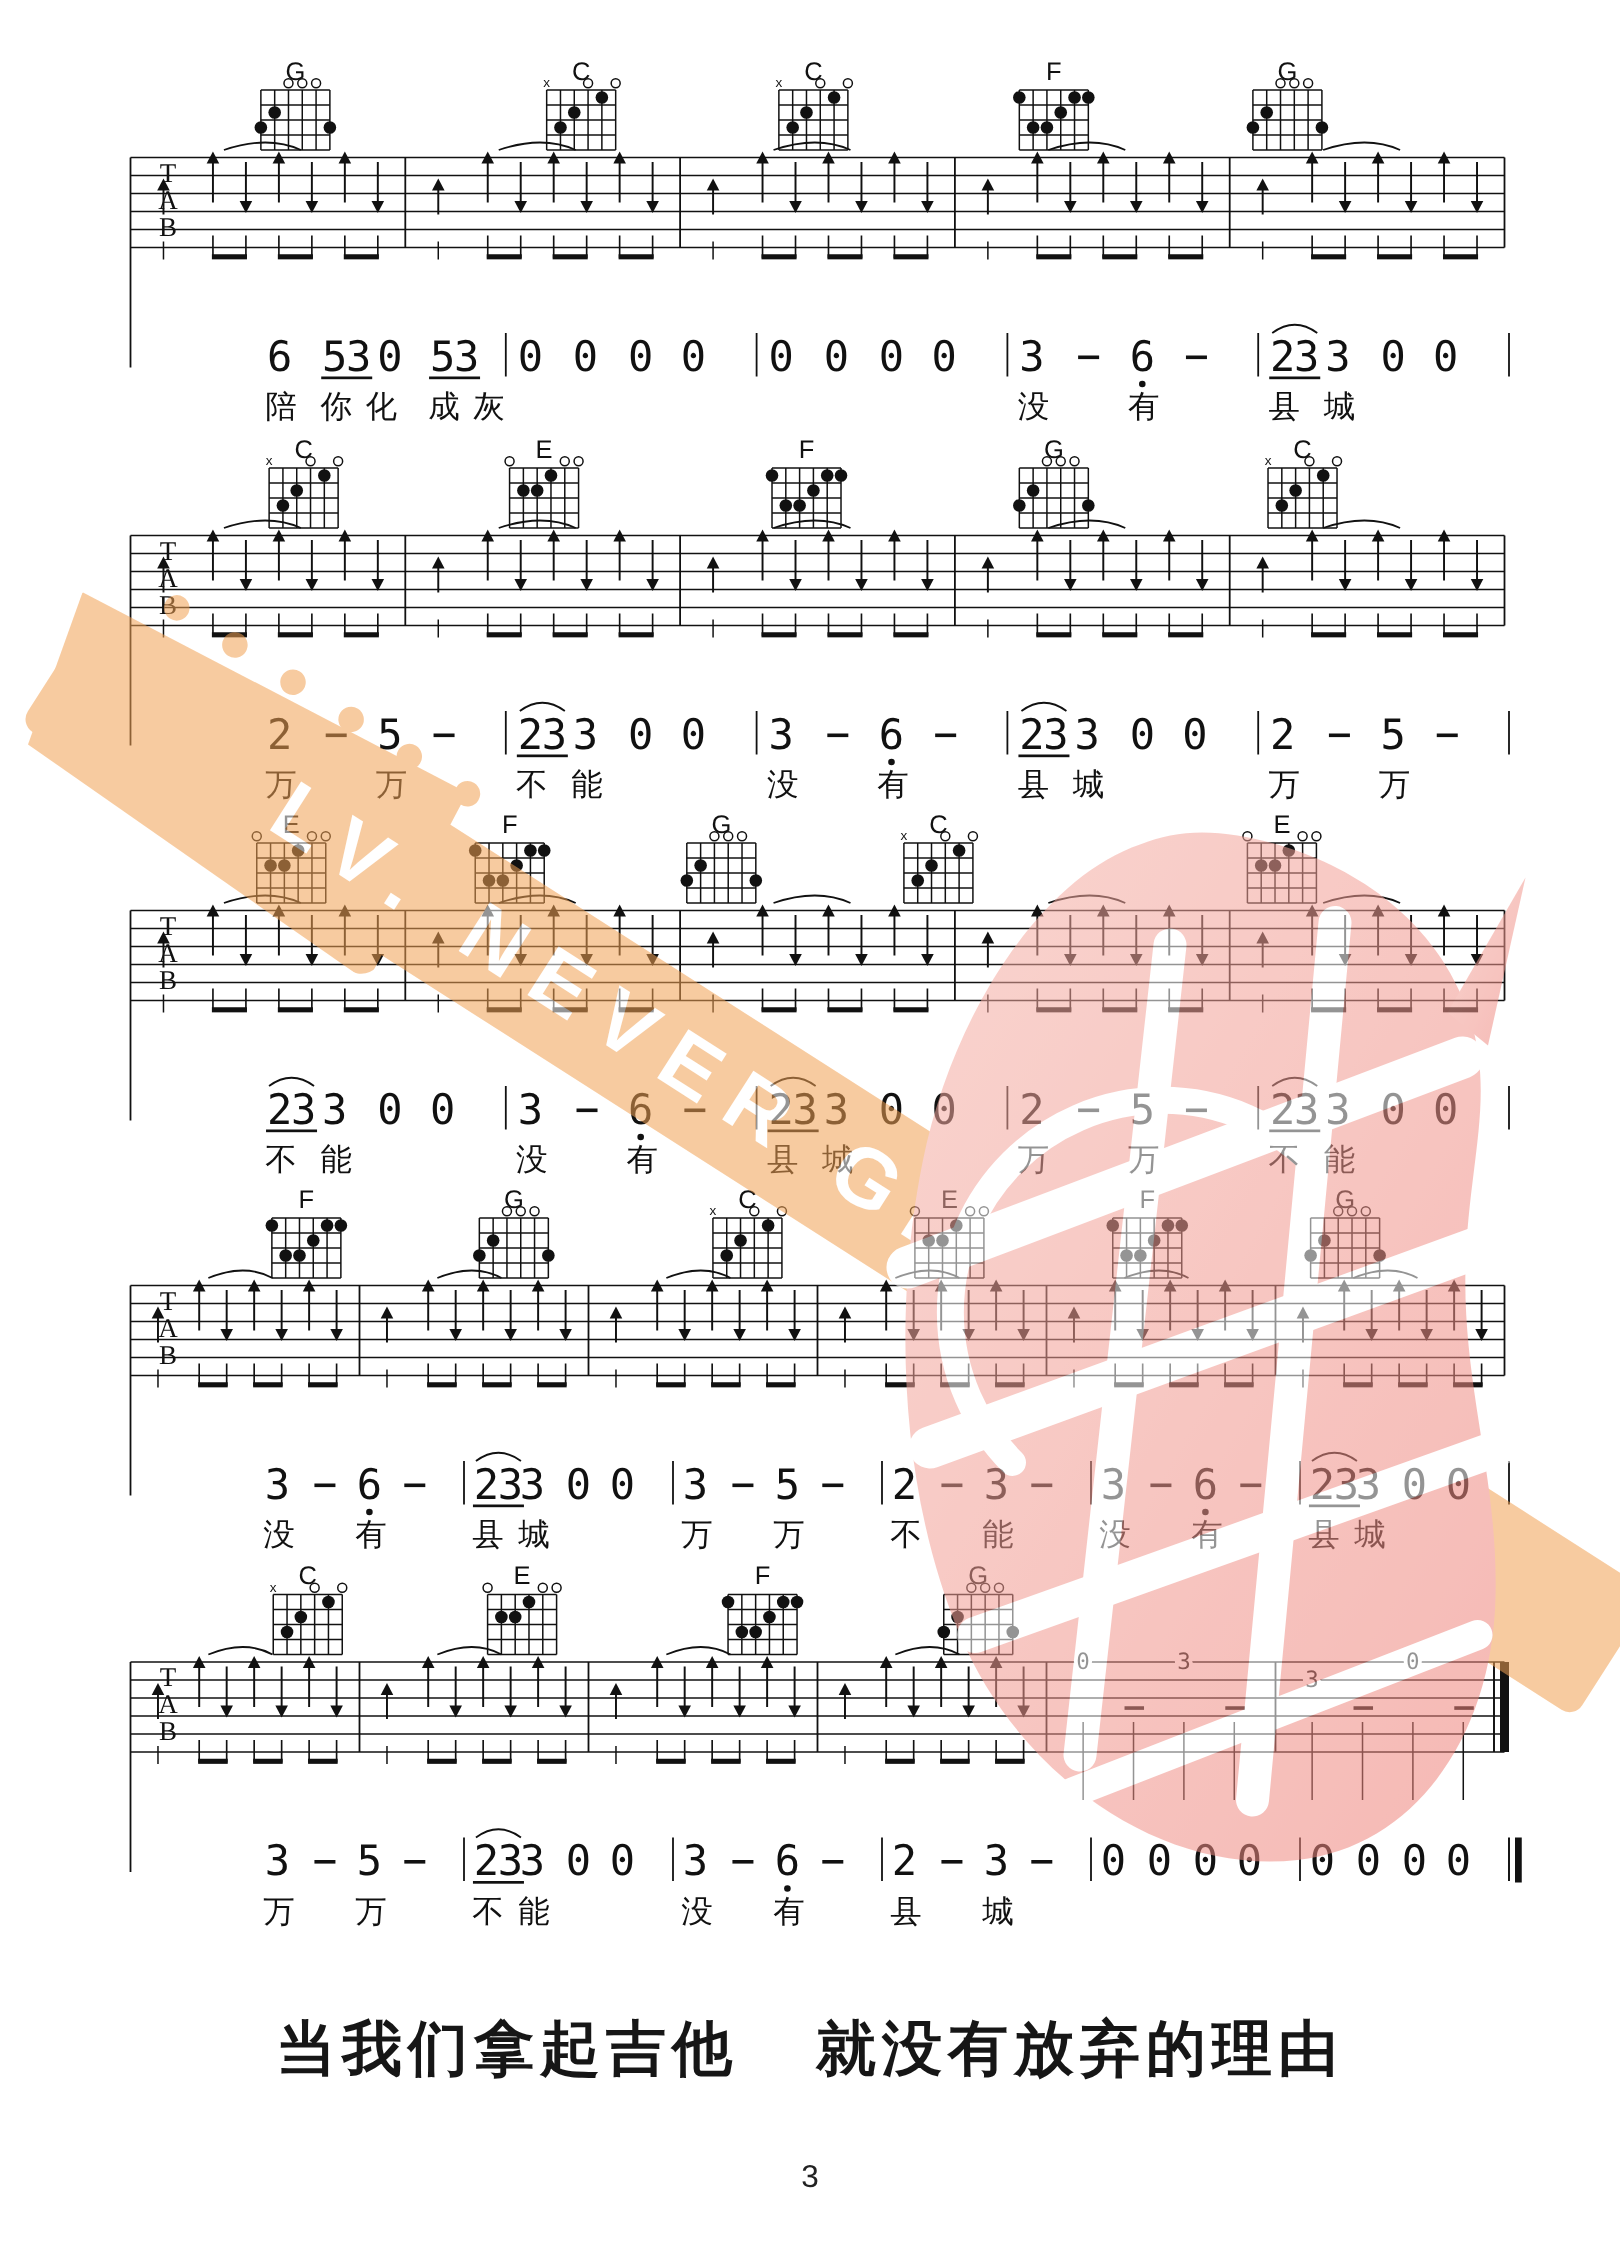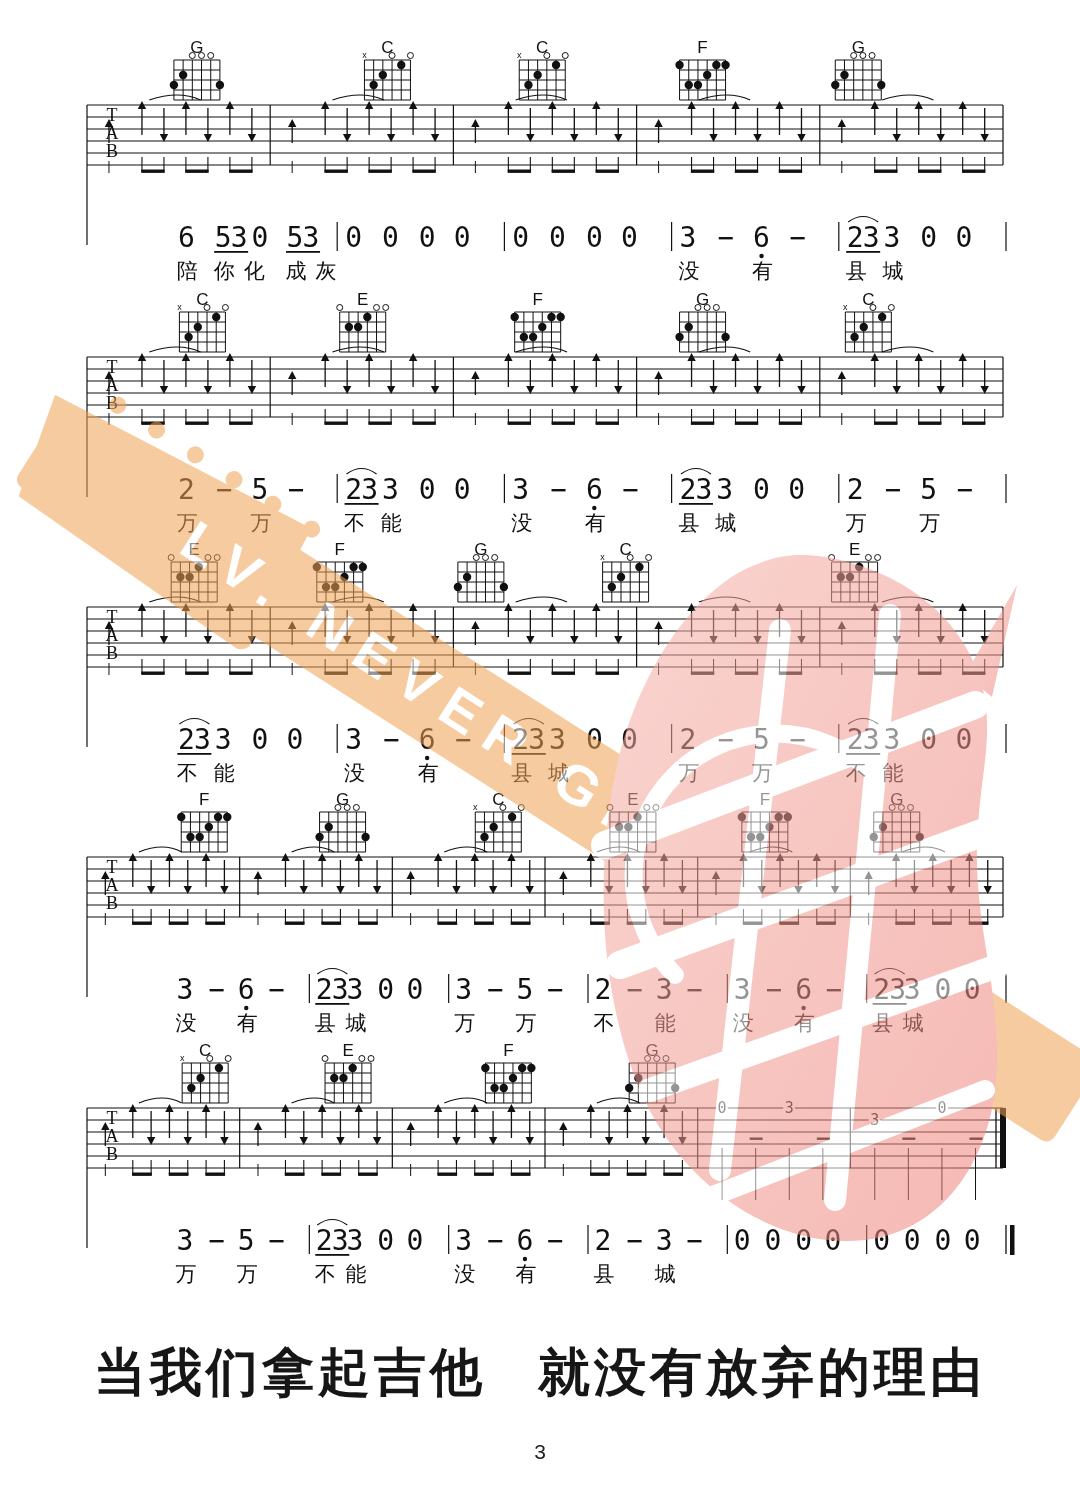--- a/index.html
+++ b/index.html
@@ -12,21 +12,21 @@
   .neck{position:absolute;left:66px;top:400px;width:1230px;height:98px;background:#f2a254;
         transform:rotate(32.6deg);transform-origin:0 0;border-radius:10px;}
   .neck-text{position:absolute;left:175px;top:16px;font-weight:bold;font-size:56px;color:#fff;
         letter-spacing:14px;white-space:nowrap;font-family:"Liberation Sans",sans-serif;}
   .head{position:absolute;left:-12px;top:-24px;width:300px;height:142px;background:#f2a254;
         border-radius:14px;clip-path:polygon(0 18%,96% 0,100% 100%,8% 92%);}
   .peg{position:absolute;width:17px;height:17px;border-radius:50%;background:#f2a254;top:-32px;}
   .pinksvg{position:absolute;left:545px;top:545px;}
   
   .footer{position:absolute;left:0;top:1338px;width:100%;text-align:center;color:#161616;
-        font-weight:bold;font-size:52px;letter-spacing:4px;z-index:2;}
+        font-weight:bold;font-size:40px;letter-spacing:4px;z-index:2;}
   .footer .gap{display:inline-block;width:52px;}
   .pagenum{position:absolute;left:0;top:1440px;width:100%;text-align:center;font-size:21px;color:#222;z-index:2;}
 </style>
 </head>
 <body>
 
 <div class="page">
 
   <div id="score">
       <svg width="1080" height="262" viewBox="0 0 1080 262" style="top: 30px;">

